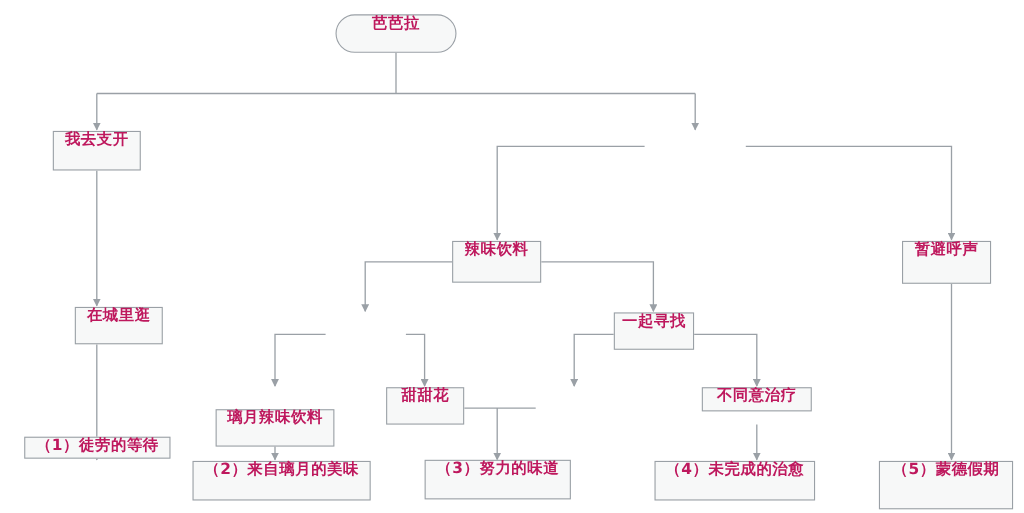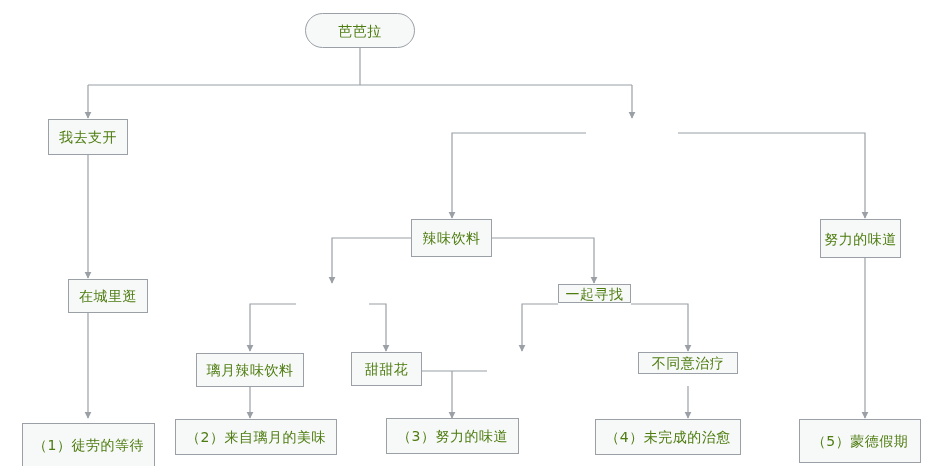--- a/index.html
+++ b/index.html
@@ -21,28 +21,28 @@
     top: 0;
     width: 931px;
     height: 466px;
     pointer-events: none;
   }
   .node {
     position: absolute;
     box-sizing: border-box;
     background: #f7f8f8;
     border: 1px solid #9aa0a6;
-    color: #4d7c0f;
+    color: #be185d;
     display: flex;
-    align-items: center;
     justify-content: center;
     font-size: 14px;
     line-height: 1;
     letter-spacing: 0.5px;
     white-space: nowrap;
+    font-weight: bold;
   }
   .node.root {
     border-radius: 20px;
   }
   .node-label {
     display: block;
   }
 </style>
 </head>
 <body>
@@ -94,46 +94,46 @@
   <div class="node" style="left:48px; top:119px; width:80px; height:36px;">
     <span class="node-label">我去支开</span>
   </div>
 
 
   <div class="node" style="left:411px; top:219px; width:81px; height:38px;">
     <span class="node-label">辣味饮料</span>
   </div>
 
   <div class="node" style="left:820px; top:219px; width:81px; height:39px;">
-    <span class="node-label">努力的味道</span>
+    <span class="node-label">暂避呼声</span>
   </div>
 
   <div class="node" style="left:48px; top:279px; width:80px; height:34px;margin-left:20px;">
     <span class="node-label">在城里逛</span>
   </div>
 
 
-  <div class="node" style="left:558px; top:284px; width:73px; height:19px;">
+  <div class="node" style="left:558px; top:284px; width:73px; height:34px;">
     <span class="node-label">一起寻找</span>
   </div>
 
-  <div class="node" style="left:196px; top:353px; width:108px; height:34px;">
+  <div class="node" style="left:196px; top:372px; width:108px; height:34px;">
     <span class="node-label">璃月辣味饮料</span>
   </div>
 
   <div class="node" style="left:351px; top:352px; width:71px; height:34px;">
     <span class="node-label">甜甜花</span>
   </div>
 
 
   <div class="node" style="left:638px; top:352px; width:100px; height:22px;">
     <span class="node-label">不同意治疗</span>
   </div>
 
-  <div class="node" style="left:22px; top:423px; width:133px; height:44px;">
+  <div class="node" style="left:22px; top:397px; width:133px; height:20px;">
     <span class="node-label">（1）徒劳的等待</span>
   </div>
 
   <div class="node" style="left:175px; top:419px; width:162px; height:36px;">
     <span class="node-label">（2）来自璃月的美味</span>
   </div>
 
   <div class="node" style="left:386px; top:418px; width:133px; height:36px;">
     <span class="node-label">（3）努力的味道</span>
   </div>

